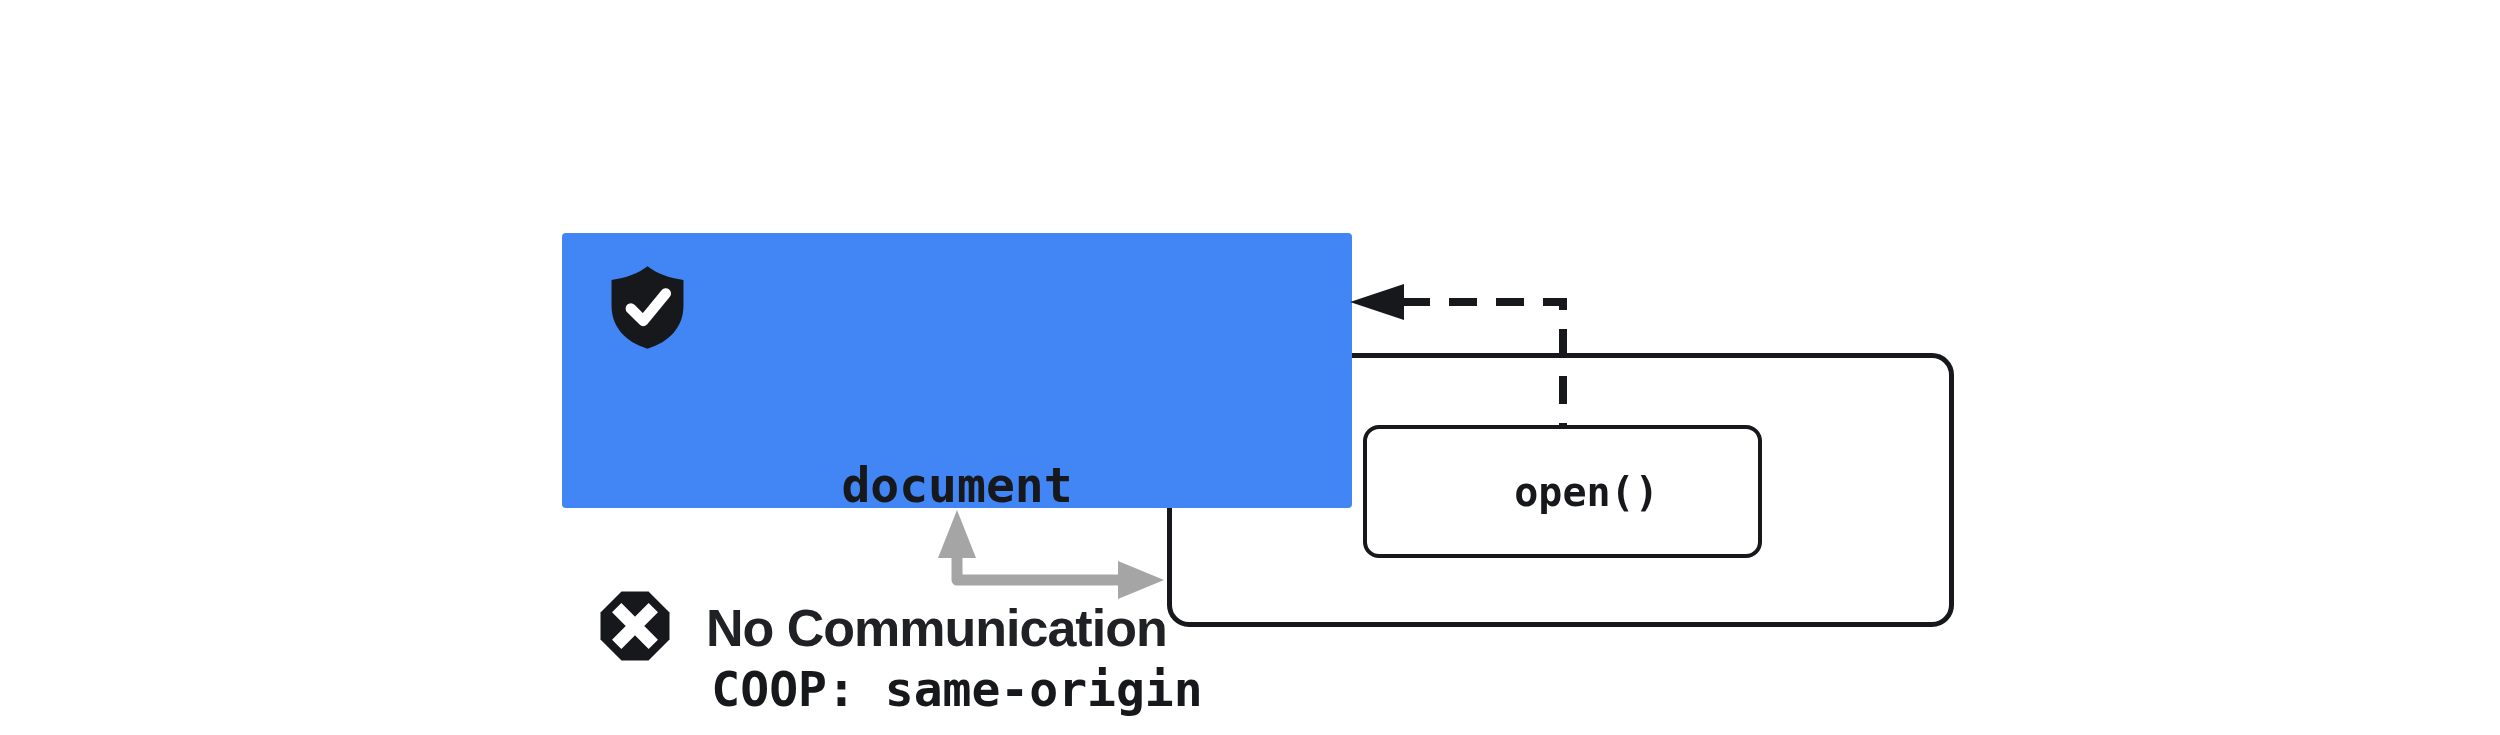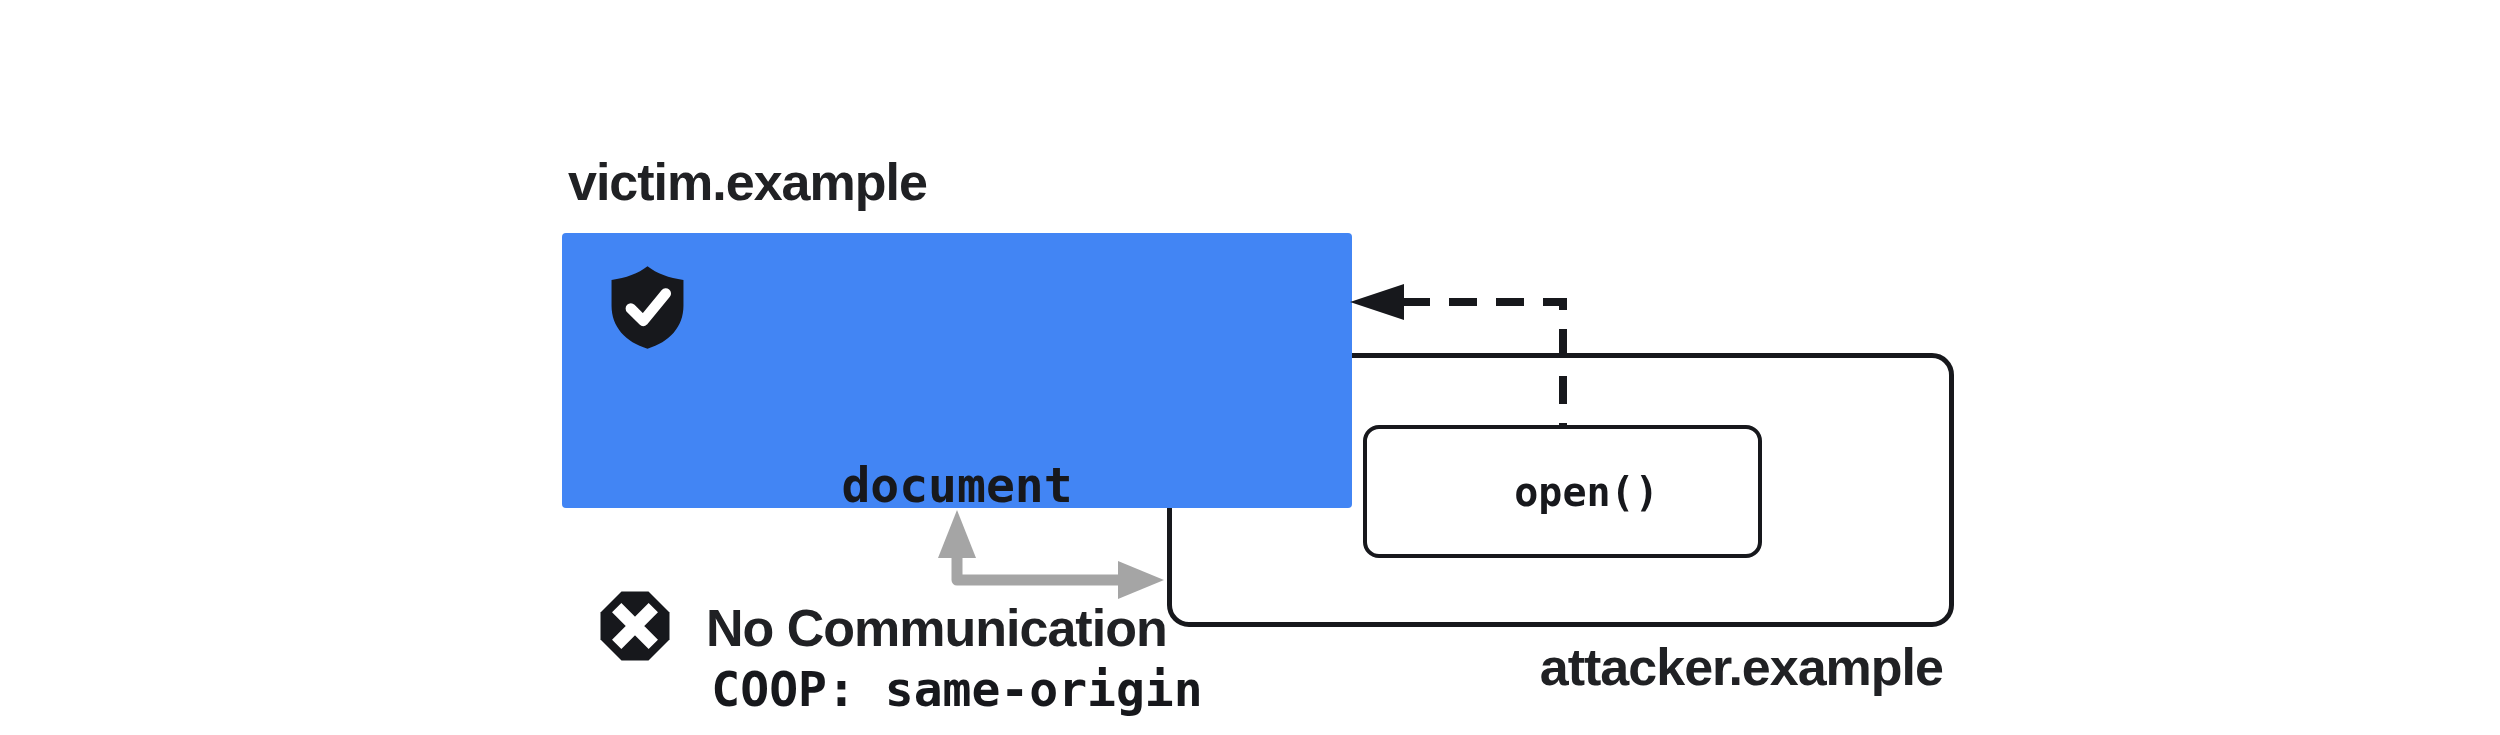--- a/index.html
+++ b/index.html
@@ -96,21 +96,20 @@
   .shield-body{fill:var(--outline-black);}
   .shield-check{stroke:var(--icon-white);stroke-width:3.2;fill:none;stroke-linecap:round;stroke-linejoin:round;}
   .octagon-body{fill:var(--outline-black);}
   .octagon-x{stroke:var(--icon-white);stroke-width:4.4;fill:none;stroke-linecap:butt;}
 </style>
 </head>
 <body>
 
 <div class="canvas">
 
-  <div class="label victim-label">victim.example</div>
 
   <div class="attacker-box"></div>
 
   <div class="victim-box">
     <svg class="shield" viewBox="0 0 24 26">
       <path class="shield-body" d="M12 0.4 C14.8 2.6 18.6 4 23 4.6 V12.5 C23 18.9 18.7 23.7 12 25.6 C5.3 23.7 1 18.9 1 12.5 V4.6 C5.4 4 9.2 2.6 12 0.4 Z"></path>
       <path class="shield-check" d="M6.9 13.3 L10.7 17.1 L17.6 8.7"></path>
     </svg>
     <div class="doc-lines">
       <div>document</div>
@@ -129,21 +128,20 @@
       <path class="gray-line" d="M957 556 L957 580 L1119 580"></path>
       <polygon class="gray-head" points="957,510 938,558 976,558"></polygon>
       <polygon class="gray-head" points="1164,580 1118,561 1118,599"></polygon>
     </g>
   </svg>
 
   <div class="open-box">
     <span>open()</span>
   </div>
 
-  <div class="label attacker-label">attacker.example</div>
 
   <svg class="no-comm-icon" viewBox="0 0 24 24">
     <polygon class="octagon-body" points="7.5,0.5 16.5,0.5 23.5,7.5 23.5,16.5 16.5,23.5 7.5,23.5 0.5,16.5 0.5,7.5"></polygon>
     <path class="octagon-x" d="M5.9 5.9 L18.1 18.1 M18.1 5.9 L5.9 18.1"></path>
   </svg>
   <div class="label no-comm-label">No Communication</div>
 
 </div>
 
 </body></html>

